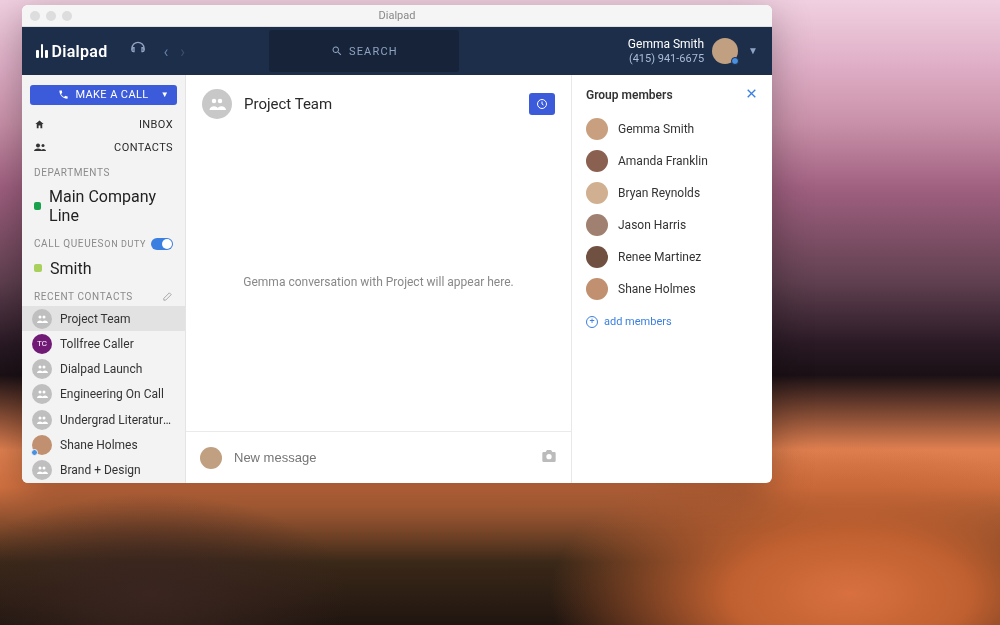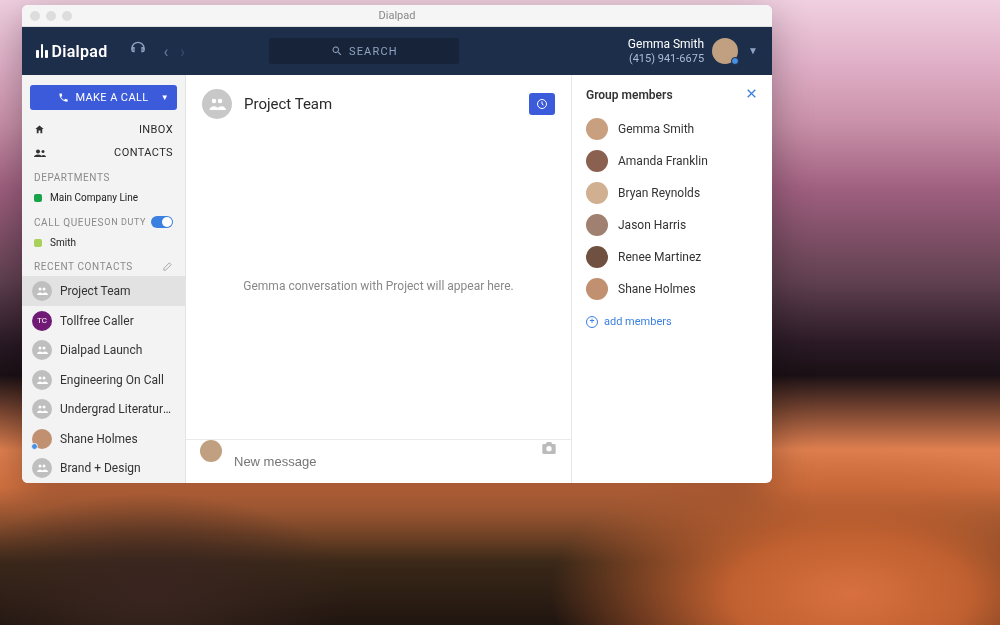--- a/index.html
+++ b/index.html
@@ -44,21 +44,21 @@
 }
 .logo { display: flex; align-items: center; gap: 4px; font-weight: 600; font-size: 16px; letter-spacing: .3px; }
 .logo-bars { display: flex; align-items: flex-end; gap: 2px; }
 .logo-bars span { width: 2.5px; background: #fff; border-radius: 1px; }
 .logo-bars span:nth-child(1){height:8px} .logo-bars span:nth-child(2){height:14px} .logo-bars span:nth-child(3){height:8px}
 .hdr-icon { color: #8fa3c2; margin-left: 22px; cursor: pointer; }
 .hdr-nav { display: flex; gap: 12px; margin-left: 18px; color: #6680a8; }
 .search {
   margin-left: auto; margin-right: auto;
   background: #162338; border-radius: 3px;
-  height: 26px; width: 190px;
+  height: 42px; width: 190px;
   display: flex; align-items: center; justify-content: center;
   gap: 6px; color: #8fa3c2; font-size: 11px; letter-spacing: 1.2px;
 }
 .user-block { margin-left: auto; display: flex; align-items: center; gap: 8px; }
 .user-text { text-align: right; line-height: 1.2; }
 .user-name { font-size: 12px; }
 .user-phone { font-size: 11px; color: #a8bcd8; }
 .avatar { width: 26px; height: 26px; border-radius: 50%; background: #c0a080; position: relative; }
 .status-dot { position:absolute; bottom:-1px; right:-1px; width:8px; height:8px; border-radius:50%; background:#4a90e2; border:1.5px solid #1d2e4a; }
 .caret { color:#8fa3c2; font-size:10px; margin-left:2px;}
@@ -66,38 +66,38 @@
 .sidebar { width: 164px; background: #f3f3f3; border-right: 1px solid #e4e4e4; display:flex; flex-direction:column; font-size:12px; color:#333; overflow:hidden;}
 .make-call {
   margin: 10px 8px 8px; height: 26px; background: #3b5bdb; color:#fff;
   border-radius: 3px; display:flex; align-items:center; justify-content:center; gap:6px;
   font-size:11px; letter-spacing:.4px; position:relative;
 }
 .make-call .dd { position:absolute; right:8px; font-size:8px;}
 .sb-item { display:flex; align-items:center; gap:7px; padding: 5px 12px; font-size:11px; letter-spacing:.4px; color:#2a2a2a; cursor:pointer;justify-content:space-between;}
 .sb-section { padding: 8px 12px 4px; font-size:10px; color:#8a8a8a; letter-spacing:.6px; display:flex; align-items:center; justify-content:space-between;}
 .dot-sq { width:8px; height:8px; border-radius:2px; }
-.dept-item, .queue-item { display:flex; align-items:center; gap:8px; padding:5px 12px; font-size:10px; color:#222; cursor:pointer;}
+.dept-item, .queue-item { display:flex; align-items:center; gap:8px; padding:5px 12px; font-size:16px; color:#222; cursor:pointer;}
 .toggle { width:22px; height:12px; background:#3b7fe0; border-radius:6px; position:relative;}
 .toggle::after{content:"";position:absolute;right:1px;top:1px;width:10px;height:10px;background:#fff;border-radius:50%;}
 .recent-item { display:flex; align-items:center; gap:8px; padding:5px 10px; font-size:12px; color:#333; cursor:pointer; white-space:nowrap; overflow:hidden; text-overflow:ellipsis;}
 .recent-item.active { background:#e2e2e2; }
 .group-av { width:20px; height:20px; border-radius:50%; background:#bfbfbf; display:flex; align-items:center; justify-content:center; color:#fff; font-size:9px; flex-shrink:0;}
 .group-av svg { width:12px; height:12px; fill:#fff;}
 .initials { width:20px; height:20px; border-radius:50%; background:#701a75; color:#fff; font-size:8px; display:flex; align-items:center; justify-content:center; flex-shrink:0;}
 .recent-label { overflow:hidden; text-overflow:ellipsis;}
 .main { flex:1; display:flex; min-width:0;}
 .convo { flex:1; display:flex; flex-direction:column; border-right:1px solid #e8e8e8;}
 .convo-head { display:flex; align-items:center; gap:12px; padding:14px 16px;}
 .convo-av { width:30px; height:30px; border-radius:50%; background:#c8c8c8; display:flex; align-items:center;justify-content:center;}
 .convo-av svg{width:18px;height:18px;fill:#fff}
 .convo-title { font-size:15px; color:#2a2a2a;}
 .convo-badge { margin-left:auto; width:26px; height:22px; background:#3b5bdb; border-radius:3px; display:flex;align-items:center;justify-content:center;color:#fff;font-size:11px;}
 .convo-body { flex:1; display:flex; align-items:center; justify-content:center; color:#888; font-size:12px;}
-.composer { border-top:1px solid #eaeaea; height:44px; display:flex; gap:12px; padding:0 14px;}
+.composer { border-top:1px solid #eaeaea; height:52px; display:flex; align-items:center; gap:12px; padding:0 14px;}
 .composer-av { width:22px; height:22px; border-radius:50%; background:#c0a080;}
 .composer input { border:none; outline:none; font-size:13px; color:#777; flex:1;}
 .camera-icon { color:#bbb;}
 .members { width:200px; padding:12px 14px; display:flex; flex-direction:column;}
 .members-head { display:flex; align-items:center; justify-content:space-between; margin-bottom:10px;}
 .members-title { font-size:12px; font-weight:600; color:#333;}
 .close-x { color:#3b7fe0; cursor:pointer; font-size:14px;}
 .member-row { display:flex; align-items:center; gap:10px; padding:5px 0; font-size:12px; color:#333;}
 .member-av { width:22px; height:22px; border-radius:50%; background:#b89070;}
 .add-members { display:flex; align-items:center; gap:6px; color:#3b7fe0; font-size:11px; margin-top:10px; cursor:pointer;}

